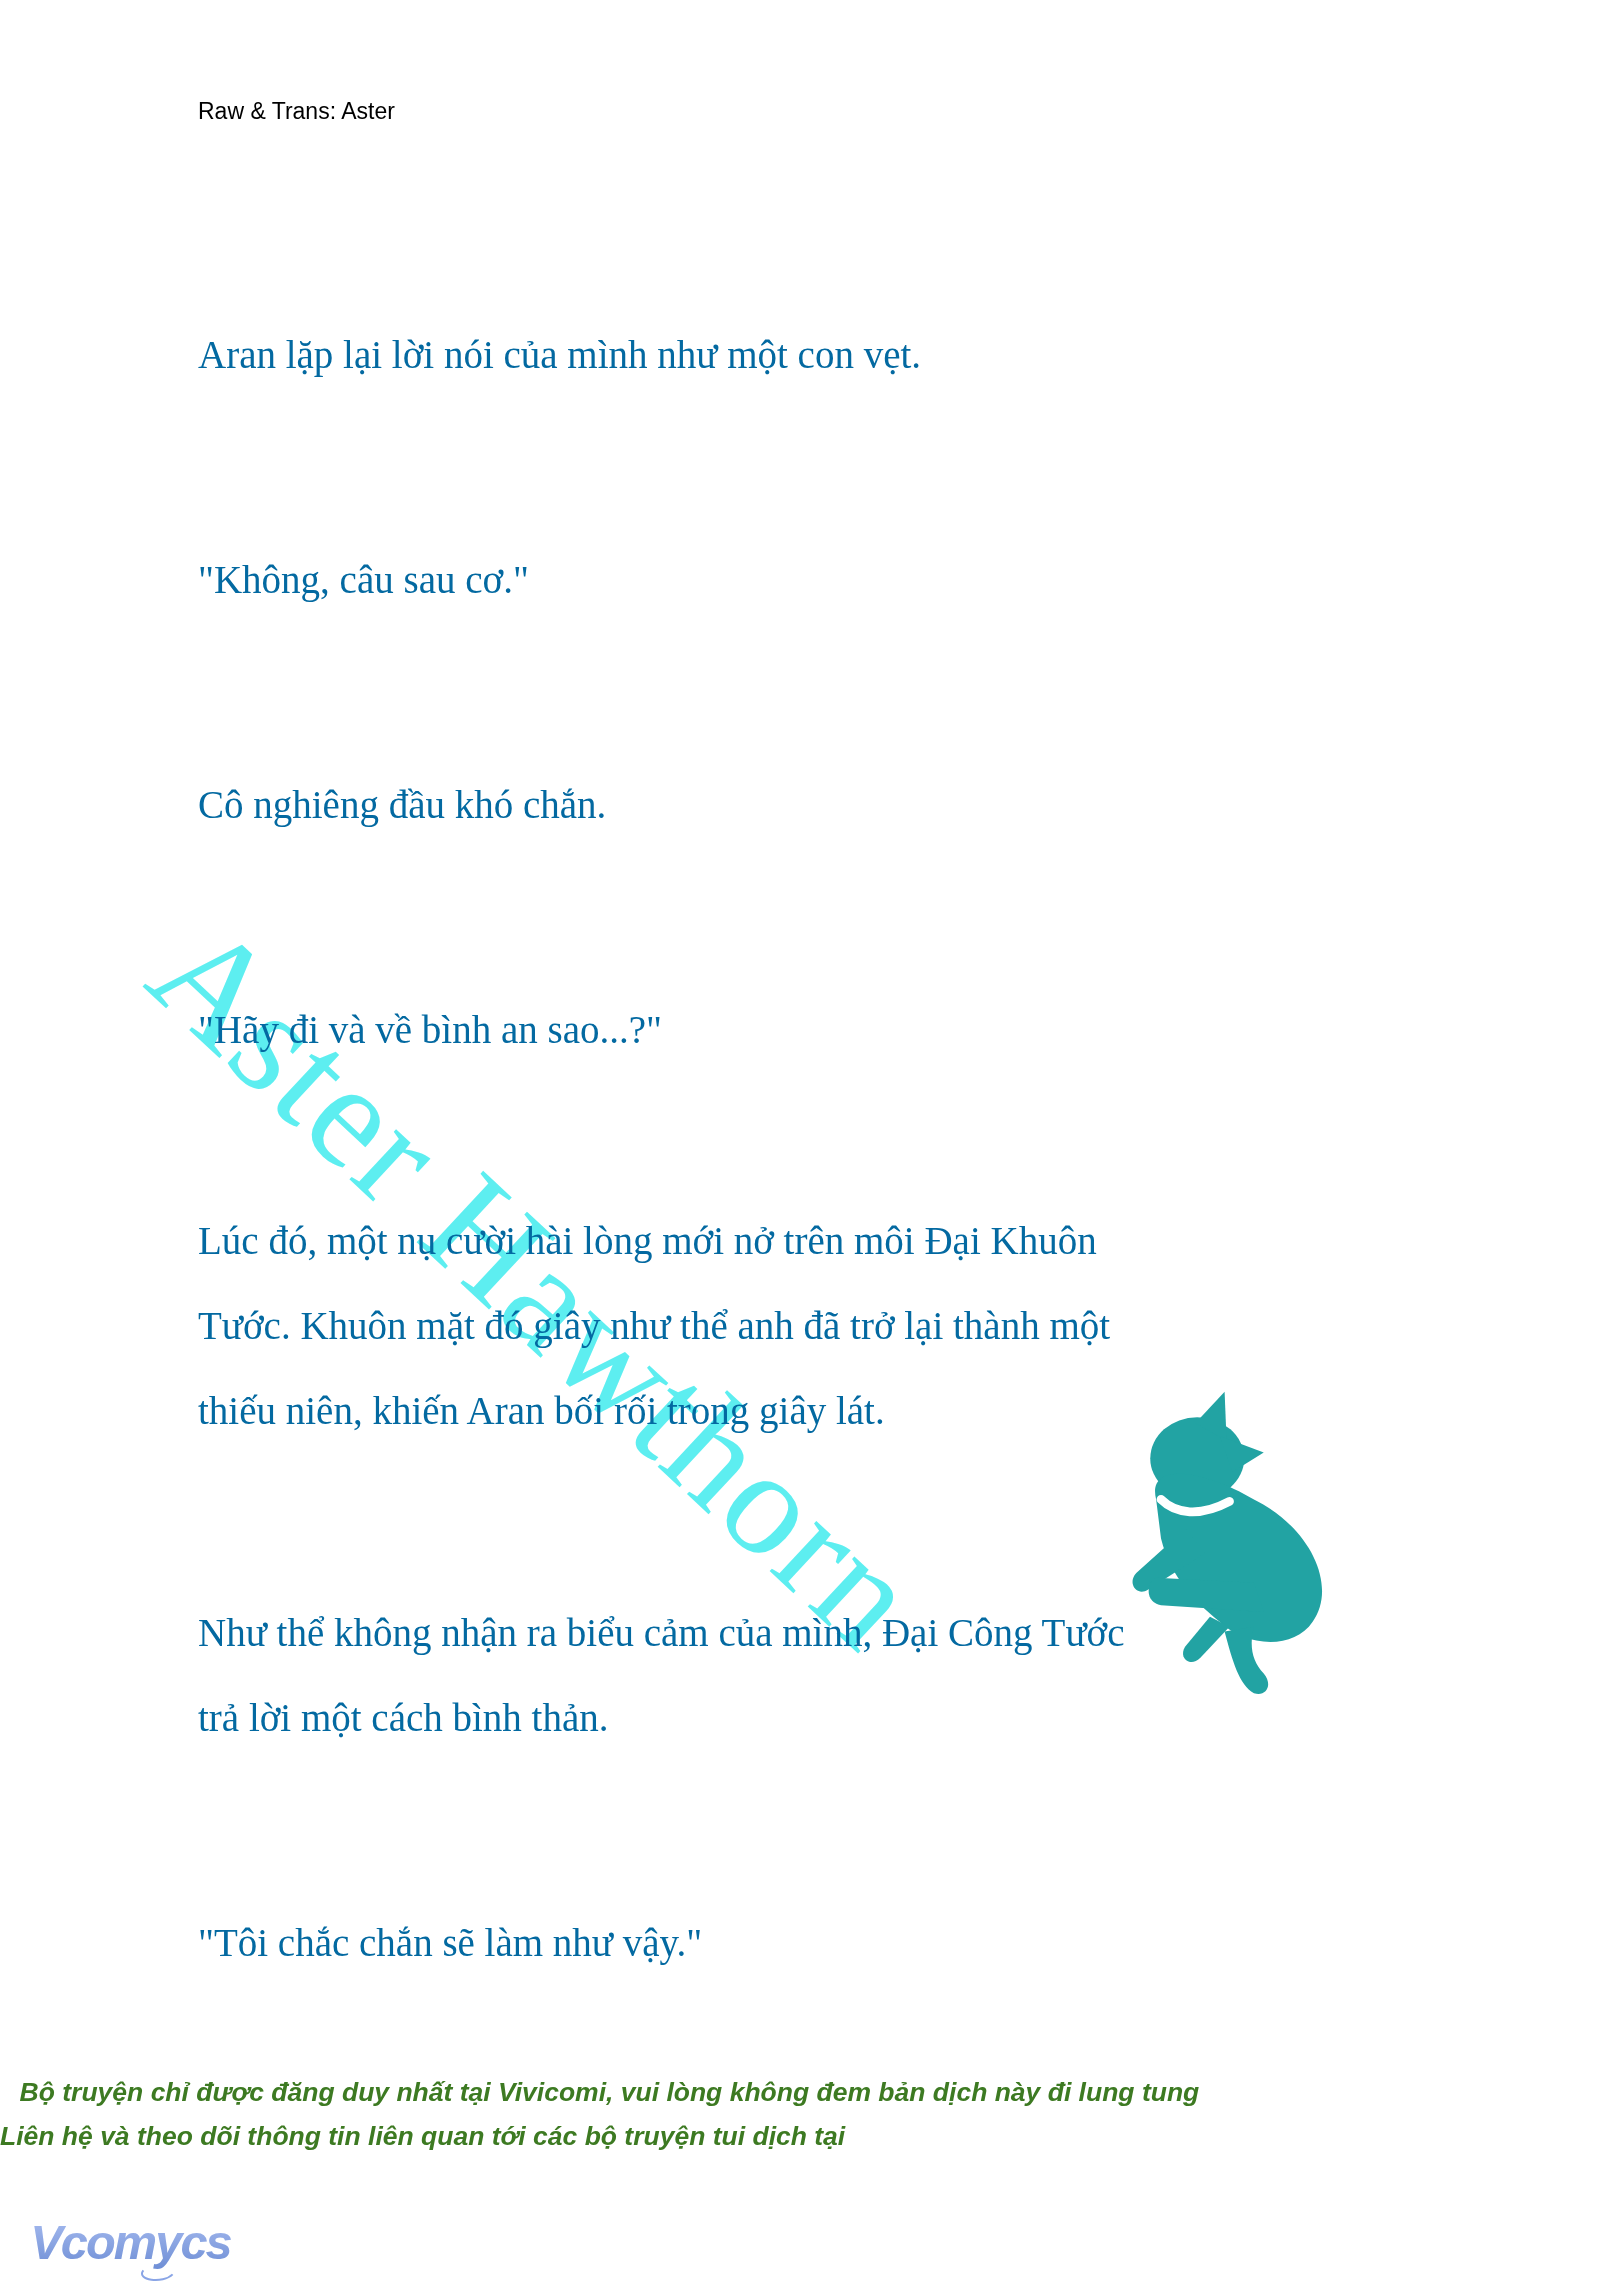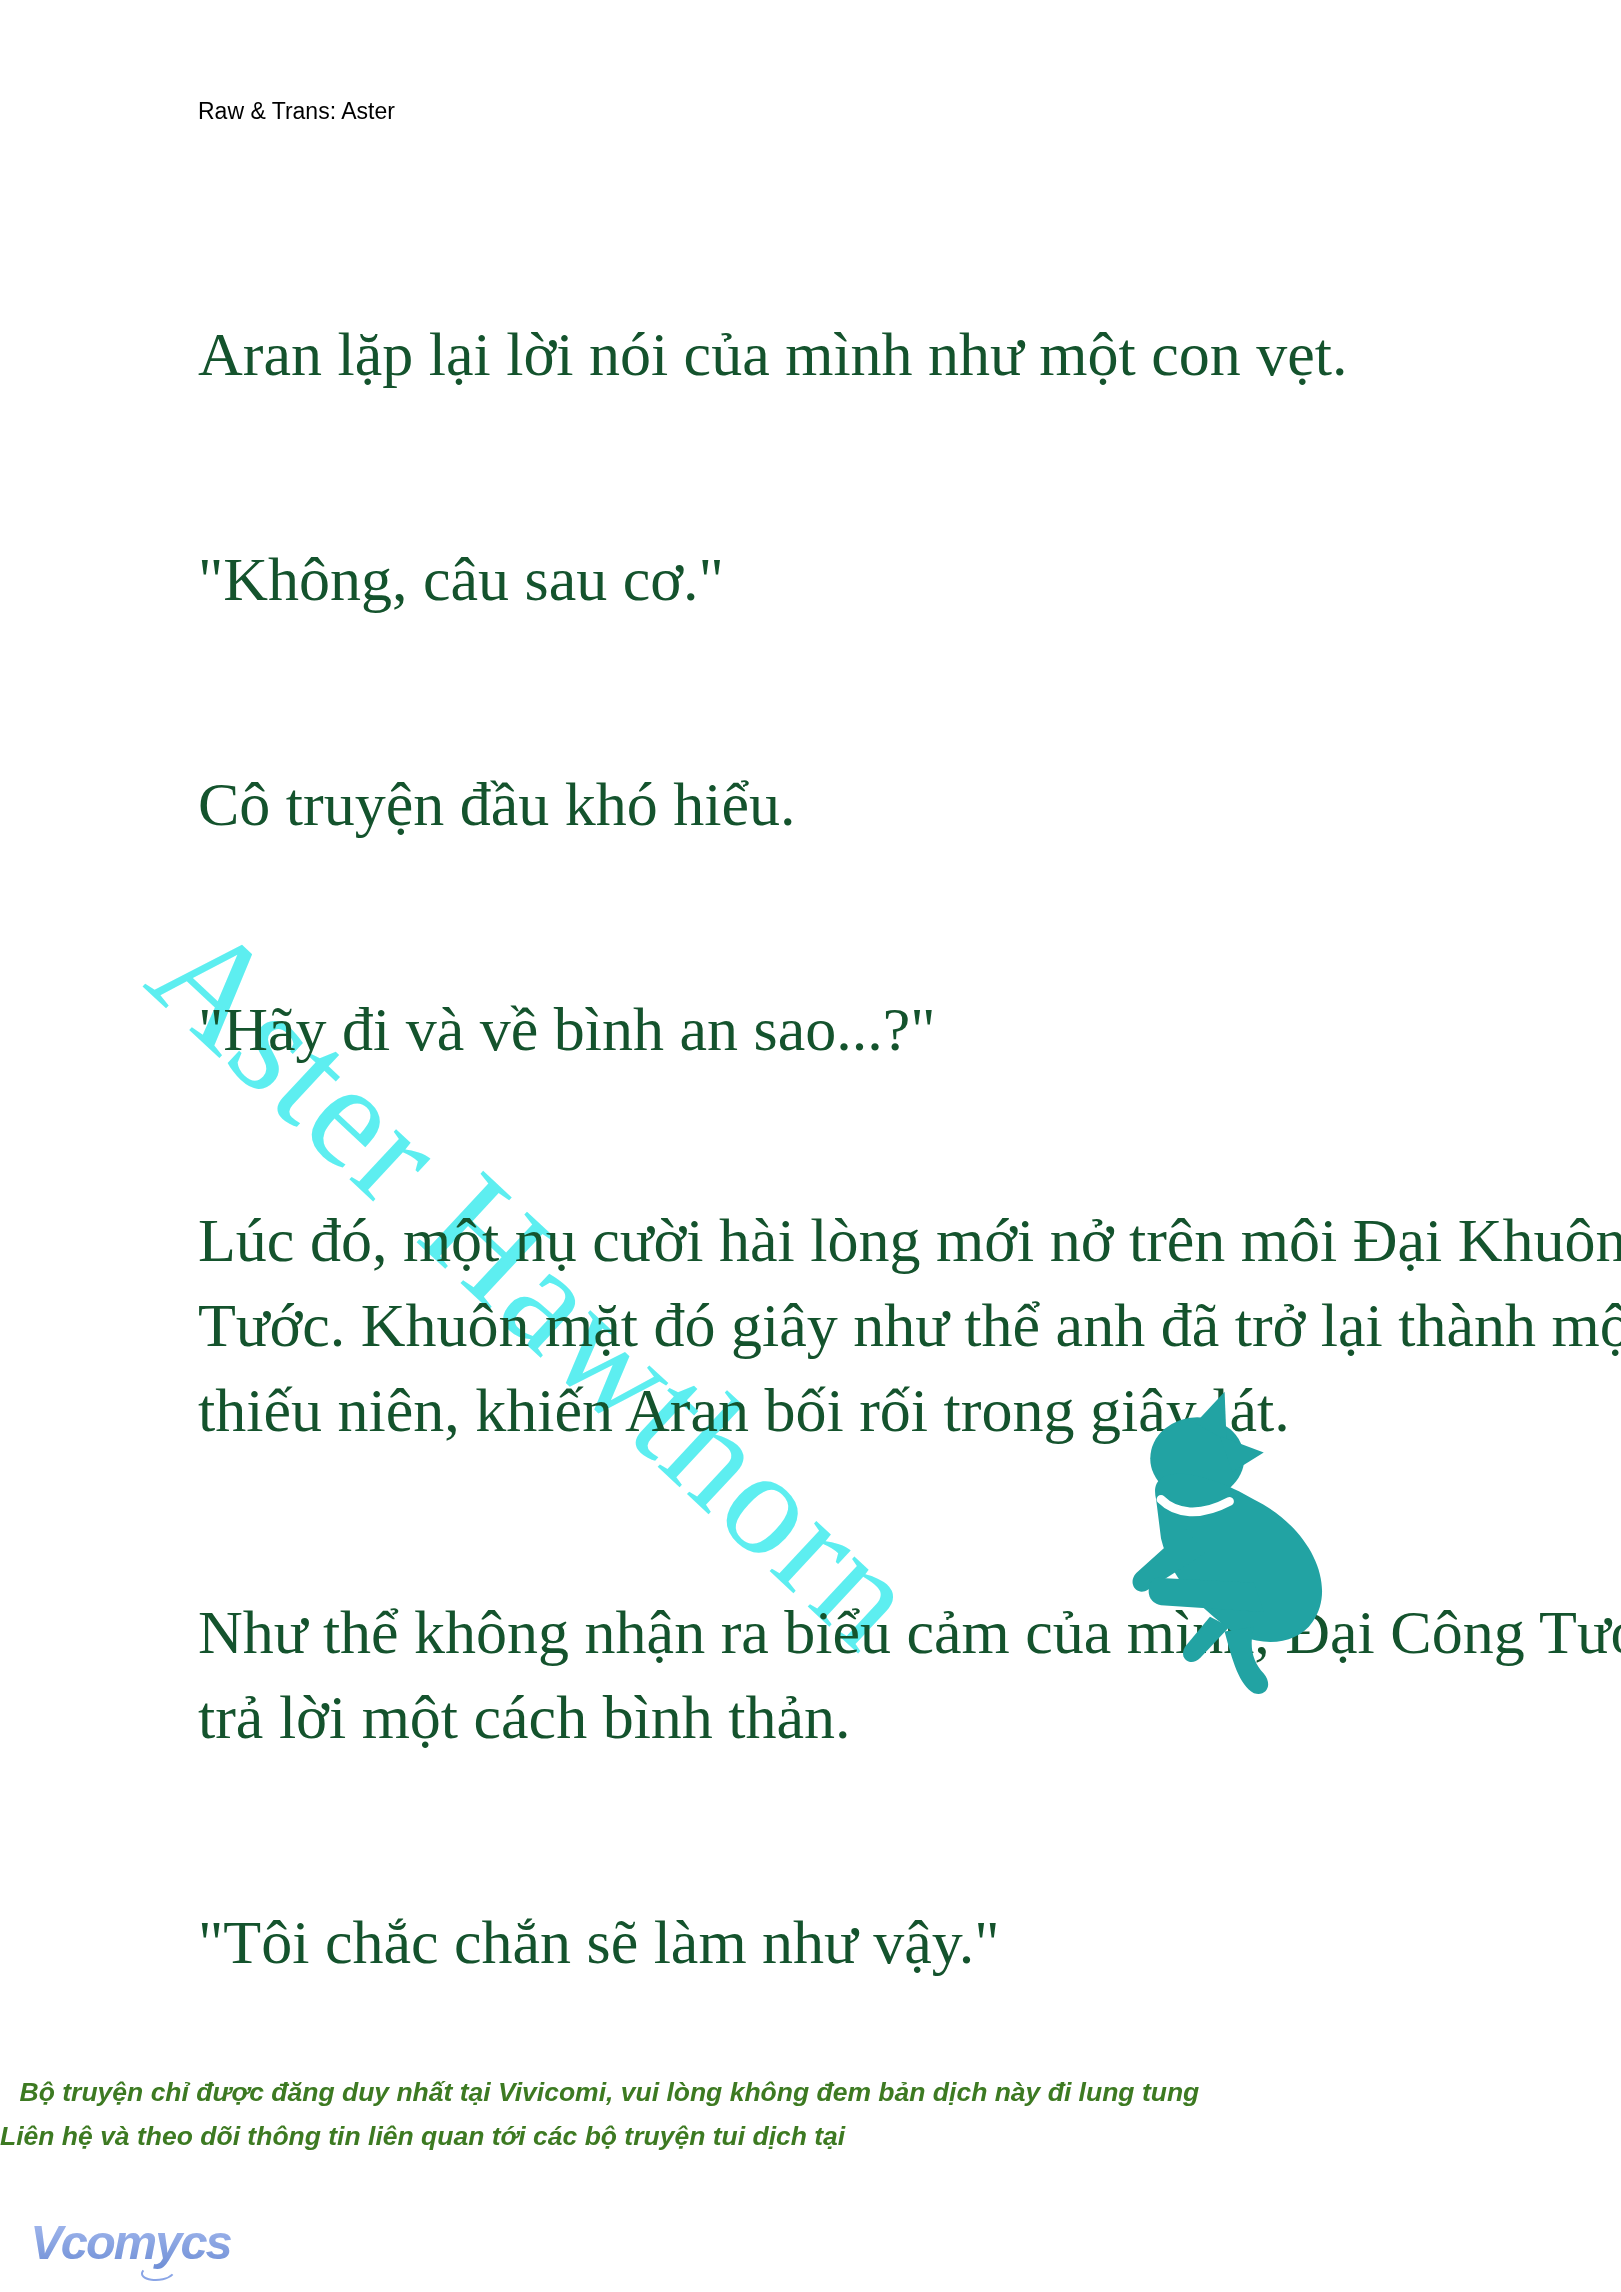--- a/index.html
+++ b/index.html
@@ -26,23 +26,23 @@
       top: 98px;
       font-family: "Liberation Sans", sans-serif;
       font-size: 23px;
       color: #000000;
       white-space: nowrap;
     }
     .para {
       position: absolute;
       left: 198px;
       font-family: "Liberation Serif", serif;
-      font-size: 62px;
+      font-size: 39px;
       line-height: 85px;
-      color: #14532d;
+      color: #0369a1;
       white-space: nowrap;
     }
     .watermark {
       position: absolute;
       left: 176px;
       top: 863px;
       font-family: "Liberation Serif", serif;
       font-size: 149px;
       color: #55eef0;
       opacity: 0.95;
@@ -97,21 +97,21 @@
 
     <div class="para" style="top:312px">
       <div>Aran lặp lại lời nói của mình như một con vẹt.</div>
     </div>
 
     <div class="para" style="top:537px">
       <div>"Không, câu sau cơ."</div>
     </div>
 
     <div class="para" style="top:762px">
-      <div>Cô truyện đầu khó hiểu.</div>
+      <div>Cô nghiêng đầu khó chắn.</div>
     </div>
 
     <div class="para" style="top:987px">
       <div>"Hãy đi và về bình an sao...?"</div>
     </div>
 
     <div class="para" style="top:1198px">
       <div>Lúc đó, một nụ cười hài lòng mới nở trên môi Đại Khuôn</div>
       <div>Tước. Khuôn mặt đó giây như thể anh đã trở lại thành một</div>
       <div>thiếu niên, khiến Aran bối rối trong giây lát.</div>

